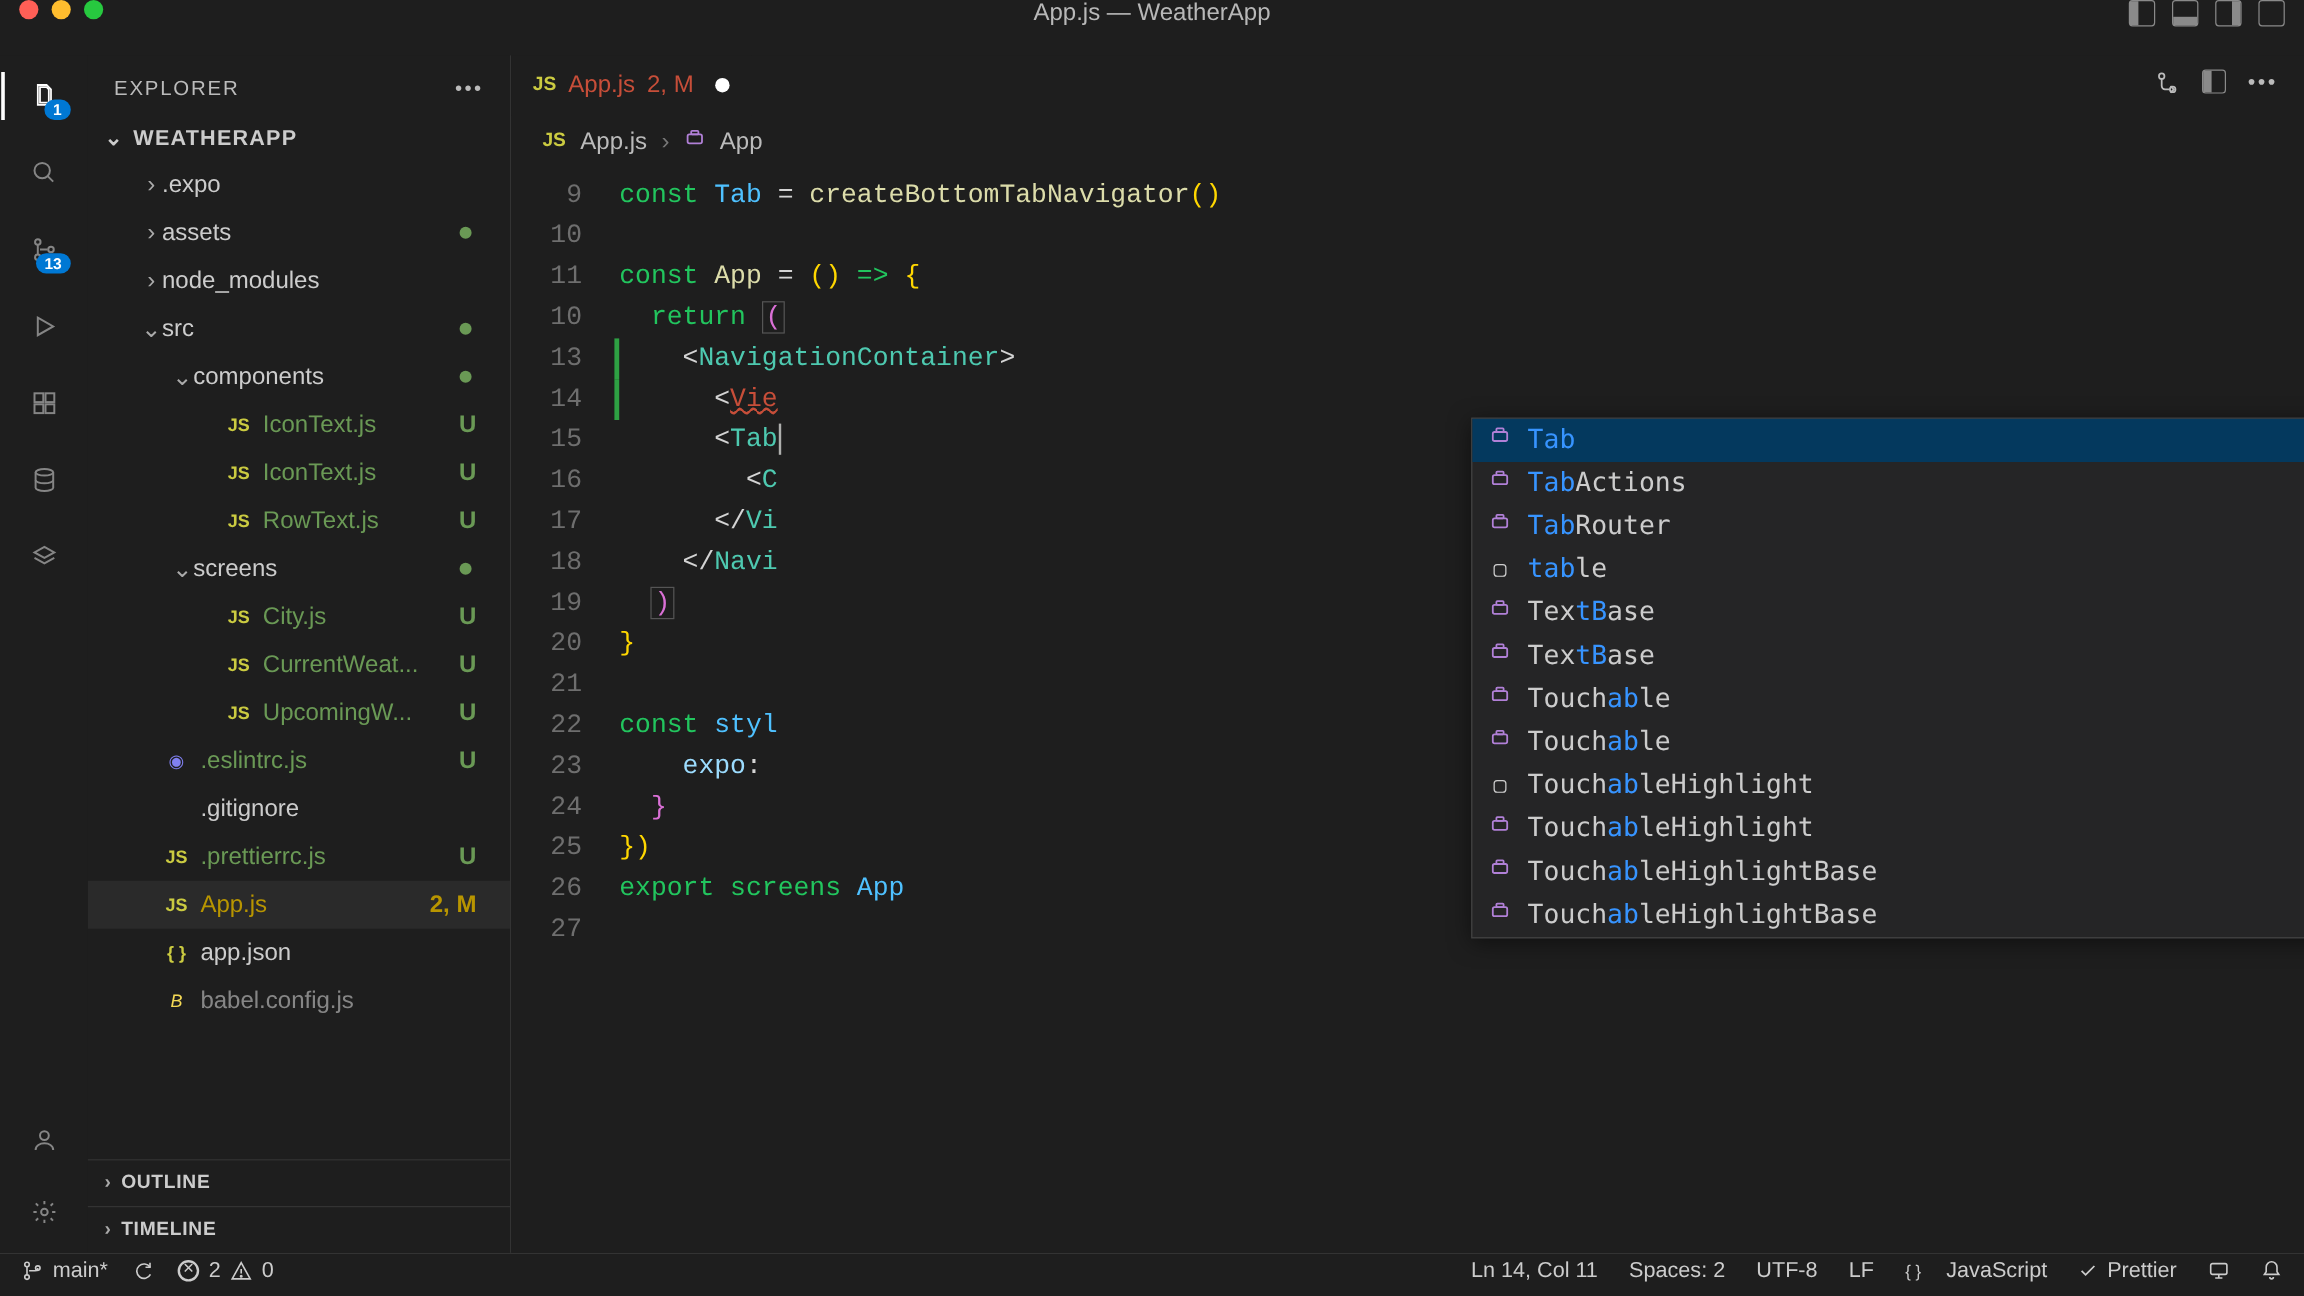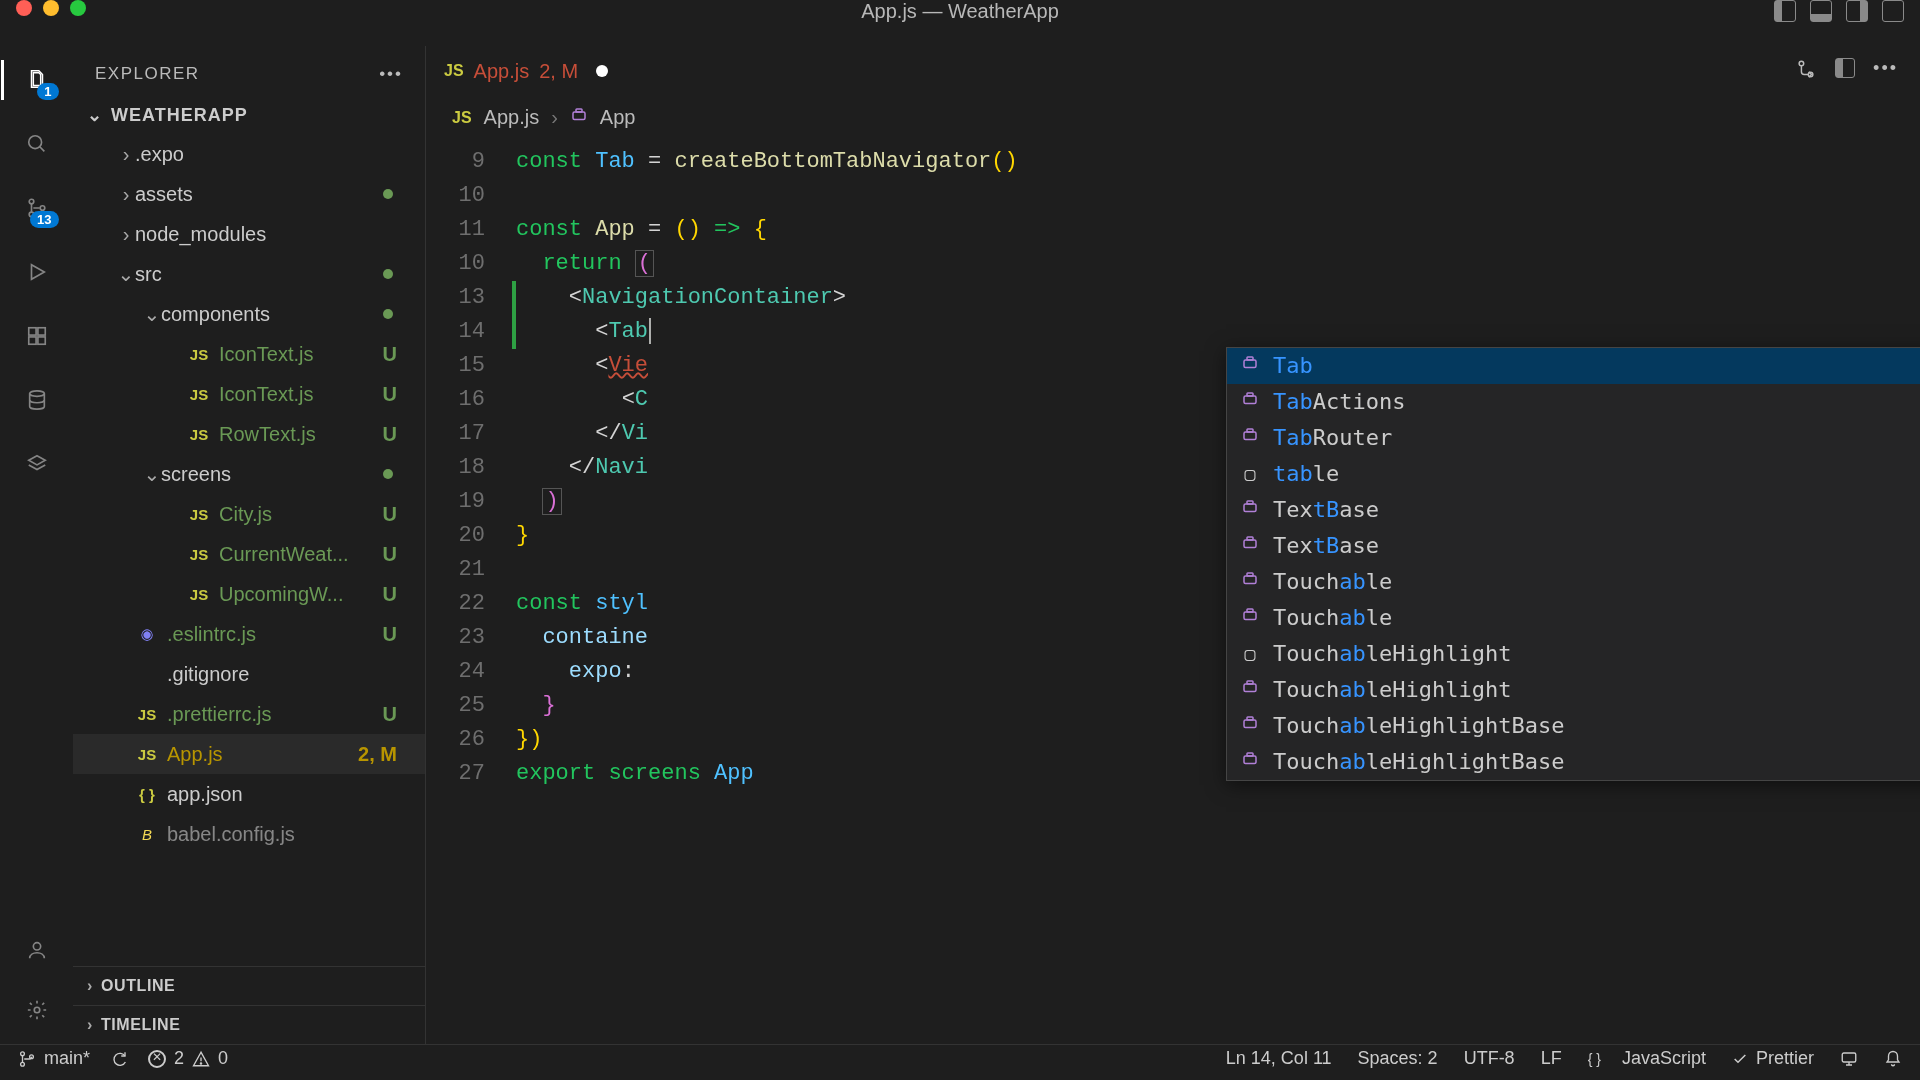--- a/index.html
+++ b/index.html
@@ -518,30 +518,29 @@
         </div>
       <div class="code-lines" id="code-lines">
 
       <div class="line"><span class="tok-kw">const</span> <span class="tok-const">Tab</span> <span class="tok-punc">=</span> <span class="tok-fn">createBottomTabNavigator</span><span class="bracket-y">()</span></div>
           <div class="line"></div>
           <div class="line"><span class="tok-kw">const</span> <span class="tok-fn">App</span> <span class="tok-punc">=</span> <span class="bracket-y">(</span><span class="bracket-y">)</span> <span class="tok-kw">=&gt;</span> <span class="bracket-y">{</span></div>
           <div class="line">  <span class="tok-kw">return</span> <span class="bracket-p" style="border:1px solid #555;padding:0 2px;">(</span></div>
           <div class="line-mod-indicator" style="top: 142px;"></div>
           <div class="line">    <span class="tok-punc">&lt;</span><span class="tok-tag">NavigationContainer</span><span class="tok-punc">&gt;</span></div>
           <div class="line-mod-indicator" style="top: 176px;"></div>
+          <div class="line">      <span class="tok-punc">&lt;</span><span class="tok-err squiggle">Vie</span></div>
           <div class="line">      <span class="tok-punc">&lt;</span><span class="tok-tag">Tab</span><span class="cursor-bar"></span></div>
-          <div class="line">      <span class="tok-punc">&lt;</span><span class="tok-err squiggle">Vie</span></div>
           <div class="line">        <span class="tok-punc">&lt;</span><span class="tok-tag">C</span></div>
           <div class="line">      <span class="tok-punc">&lt;/</span><span class="tok-tag">Vi</span></div>
           <div class="line">    <span class="tok-punc">&lt;/</span><span class="tok-tag">Navi</span></div>
           <div class="line">  <span class="bracket-p" style="border:1px solid #555;padding:0 2px;">)</span></div>
           <div class="line"><span class="bracket-y">}</span></div>
           <div class="line"></div>
           <div class="line"><span class="tok-kw">const</span> <span class="tok-const">styl</span></div>
-          <div class="line">  <span class="tok-var">containe</span></div>
           <div class="line">    <span class="tok-var">expo</span><span class="tok-punc">:</span></div>
           <div class="line">  <span class="bracket-p">}</span></div>
           <div class="line"><span class="bracket-y">}</span><span class="bracket-y">)</span></div>
           <div class="line"><span class="tok-kw">export</span> <span class="tok-kw">screens</span> <span class="tok-const">App</span></div>
           <div class="suggest" id="suggest">
 
         <div class="suggest-row selected">
               <span class="suggest-icon"><svg width="18" height="18" viewBox="0 0 24 24" fill="none" stroke="#b180d7" stroke-width="2">
                   <rect x="4" y="8" width="16" height="10" rx="2"></rect>
                   <rect x="8" y="4" width="8" height="4" rx="1"></rect>

